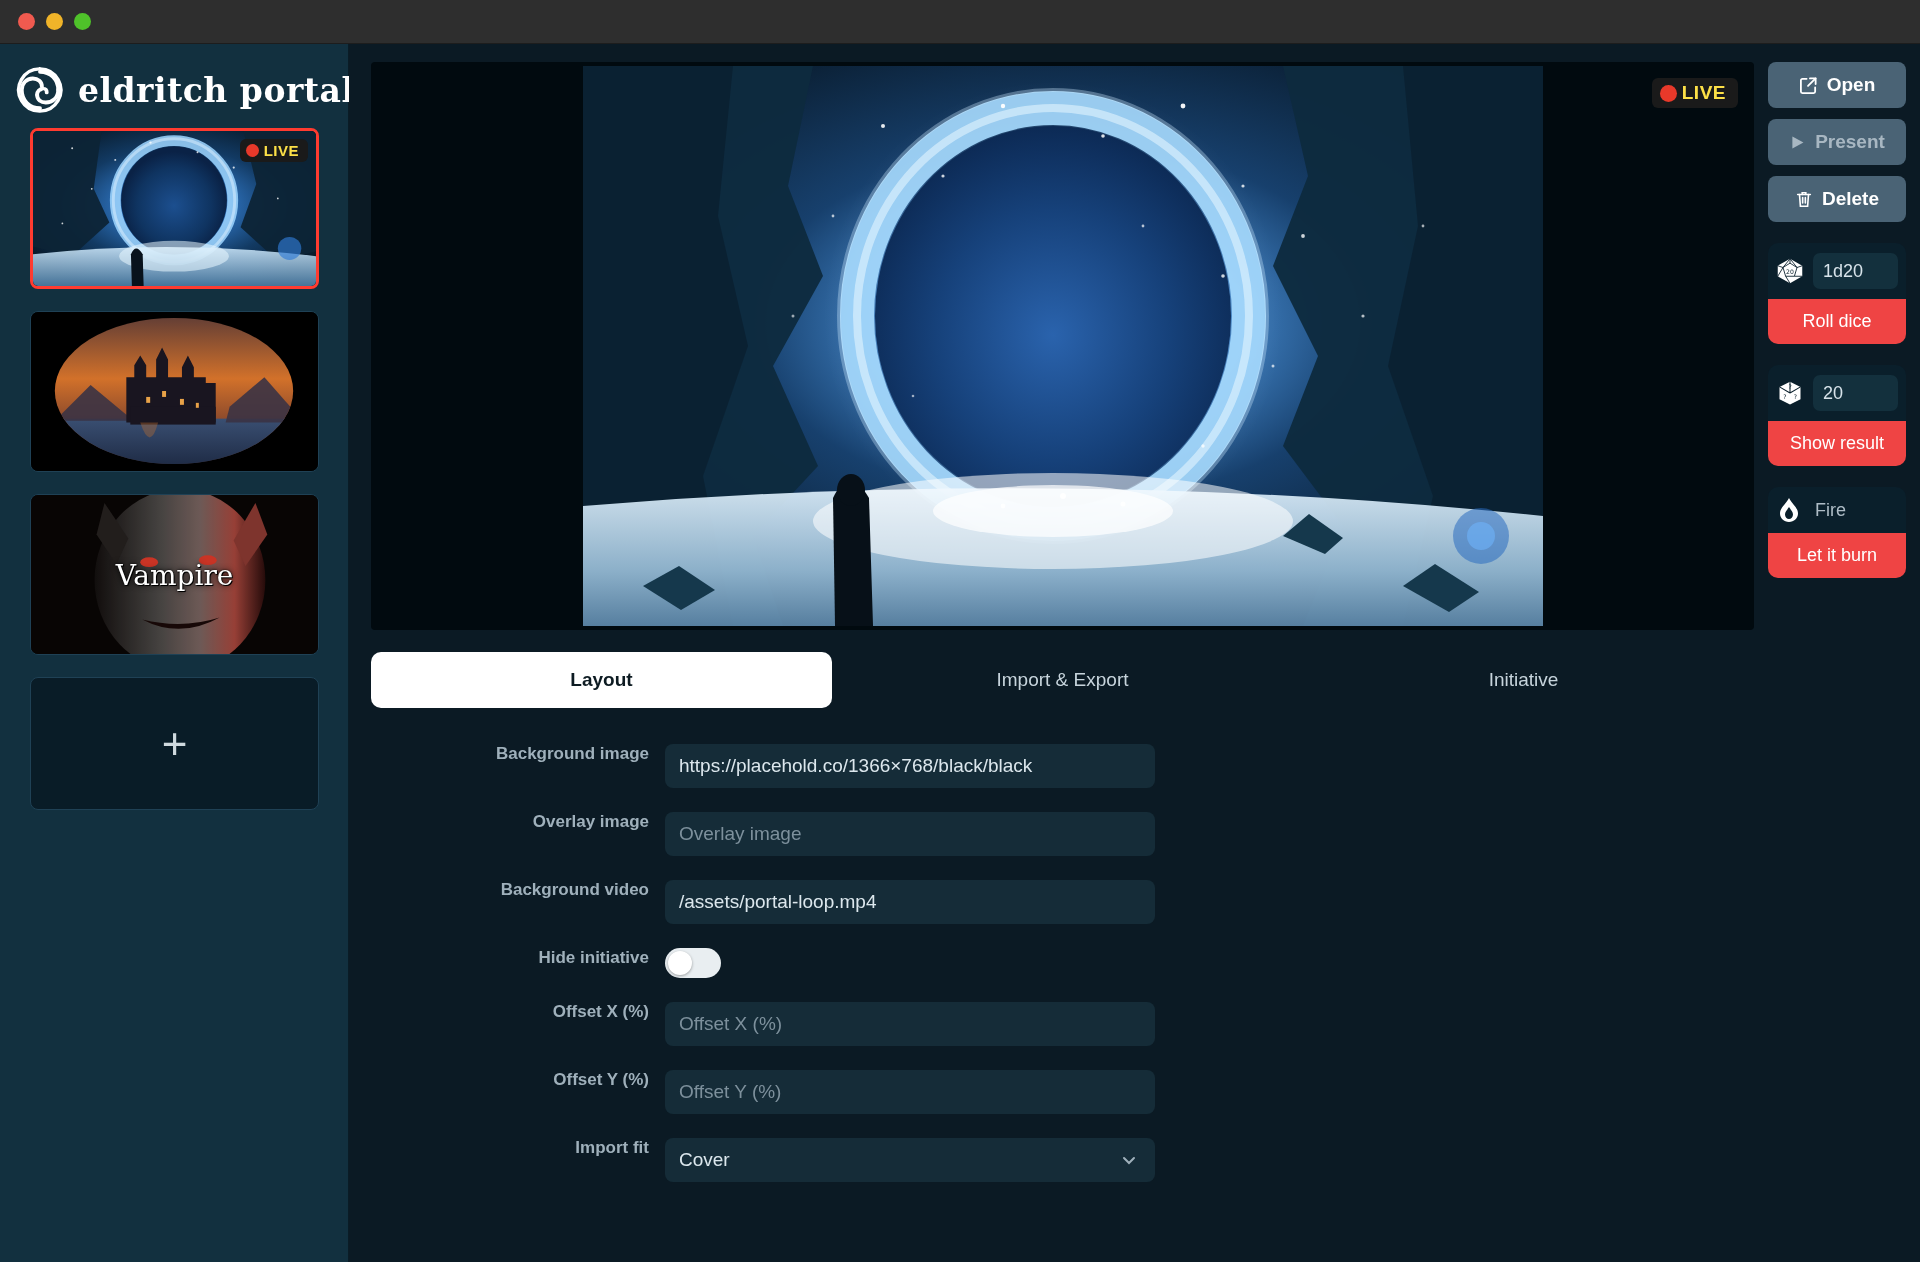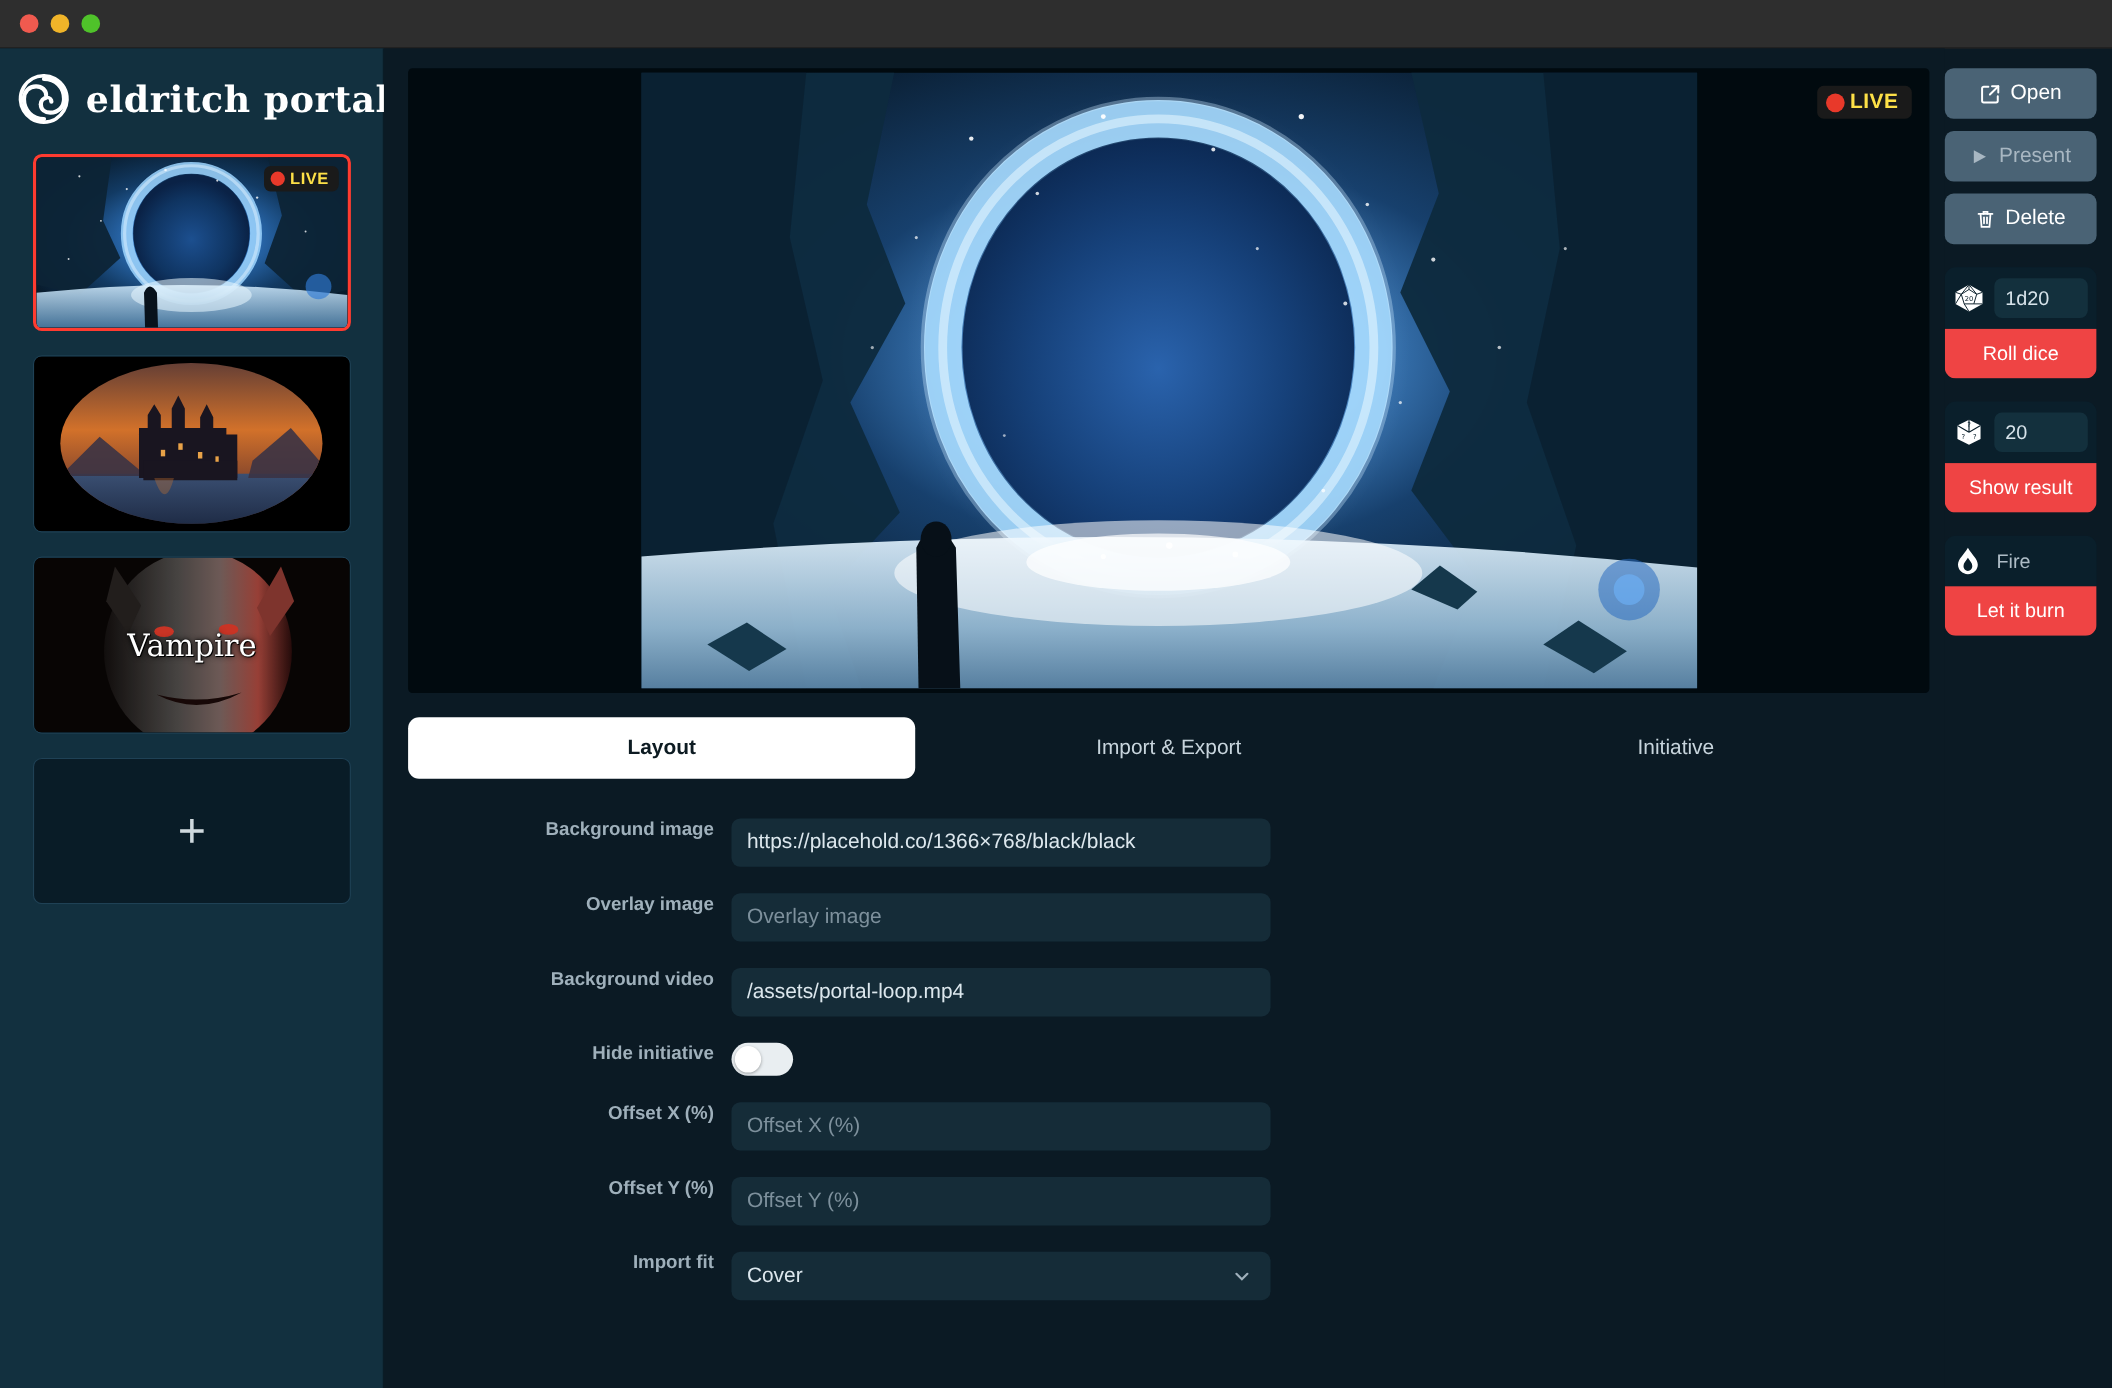--- a/index.html
+++ b/index.html
@@ -22,21 +22,21 @@
 
   
   .body { flex:1; display:flex; min-height:0; }
 
   
   .sidebar {
     width:349px; flex:0 0 349px; background:#12303f;
     padding:0 0 0 0; display:flex; flex-direction:column;
     border-right:1px solid #0a1c26;
   }
-  .brand { display:flex; align-items:center; gap:14px; padding:22px 0 26px 16px;border-radius:11px; }
+  .brand { display:flex; align-items:center; gap:14px; padding:22px 0 14px 16px;border-radius:11px; }
   .brand-logo { width:48px; height:48px; flex:0 0 48px; }
   .brand-name {
     font-family:"DejaVu Serif", serif;
     font-weight:bold; font-size:33px; color:#fff; letter-spacing:.5px;
     white-space:nowrap;
   }
   .scenes { padding:0 30px 0 30px; display:flex; flex-direction:column; gap:22px; overflow:hidden; }
   .scene {
     position:relative; width:289px; height:161px; border-radius:8px; overflow:hidden;
     border:1px solid #1f4155; background:#05141c; cursor:pointer;
@@ -105,21 +105,21 @@
   .toggle .knob {
     position:absolute; top:3px; left:3px; width:24px; height:24px; border-radius:50%;
     background:#ffffff; box-shadow:0 1px 3px rgba(0,0,0,.35);
   }
 
   
   .rail { width:152px; flex:0 0 152px; padding:18px 14px 0 0; display:flex; flex-direction:column; gap:11px; }
   .rail-btn {
     height:46px; border-radius:8px; background:#4a6375; color:#ffffff;
     display:flex; align-items:center; justify-content:center; gap:9px;
-    font-size:19px; font-weight:normal; cursor:pointer; border:none;
+    font-size:19px; font-weight:bold; cursor:pointer; border:none;
     font-family:"Liberation Sans", sans-serif;
   }
   .rail-btn.disabled { color:#a8b7c2; cursor:default; }
   .rail-group { background:#0a1f2b; border-radius:10px; overflow:hidden; margin-top:10px; }
   .rail-group-top { display:flex; align-items:center; gap:9px; padding:10px 8px; }
   .rail-group-top .mini-input {
     flex:1; min-width:0; height:36px; background:#13303d; border:none; border-radius:7px;
     color:#d7e3ea; font-size:18px; padding:0 10px;
     font-family:"Liberation Sans", sans-serif;
   }

